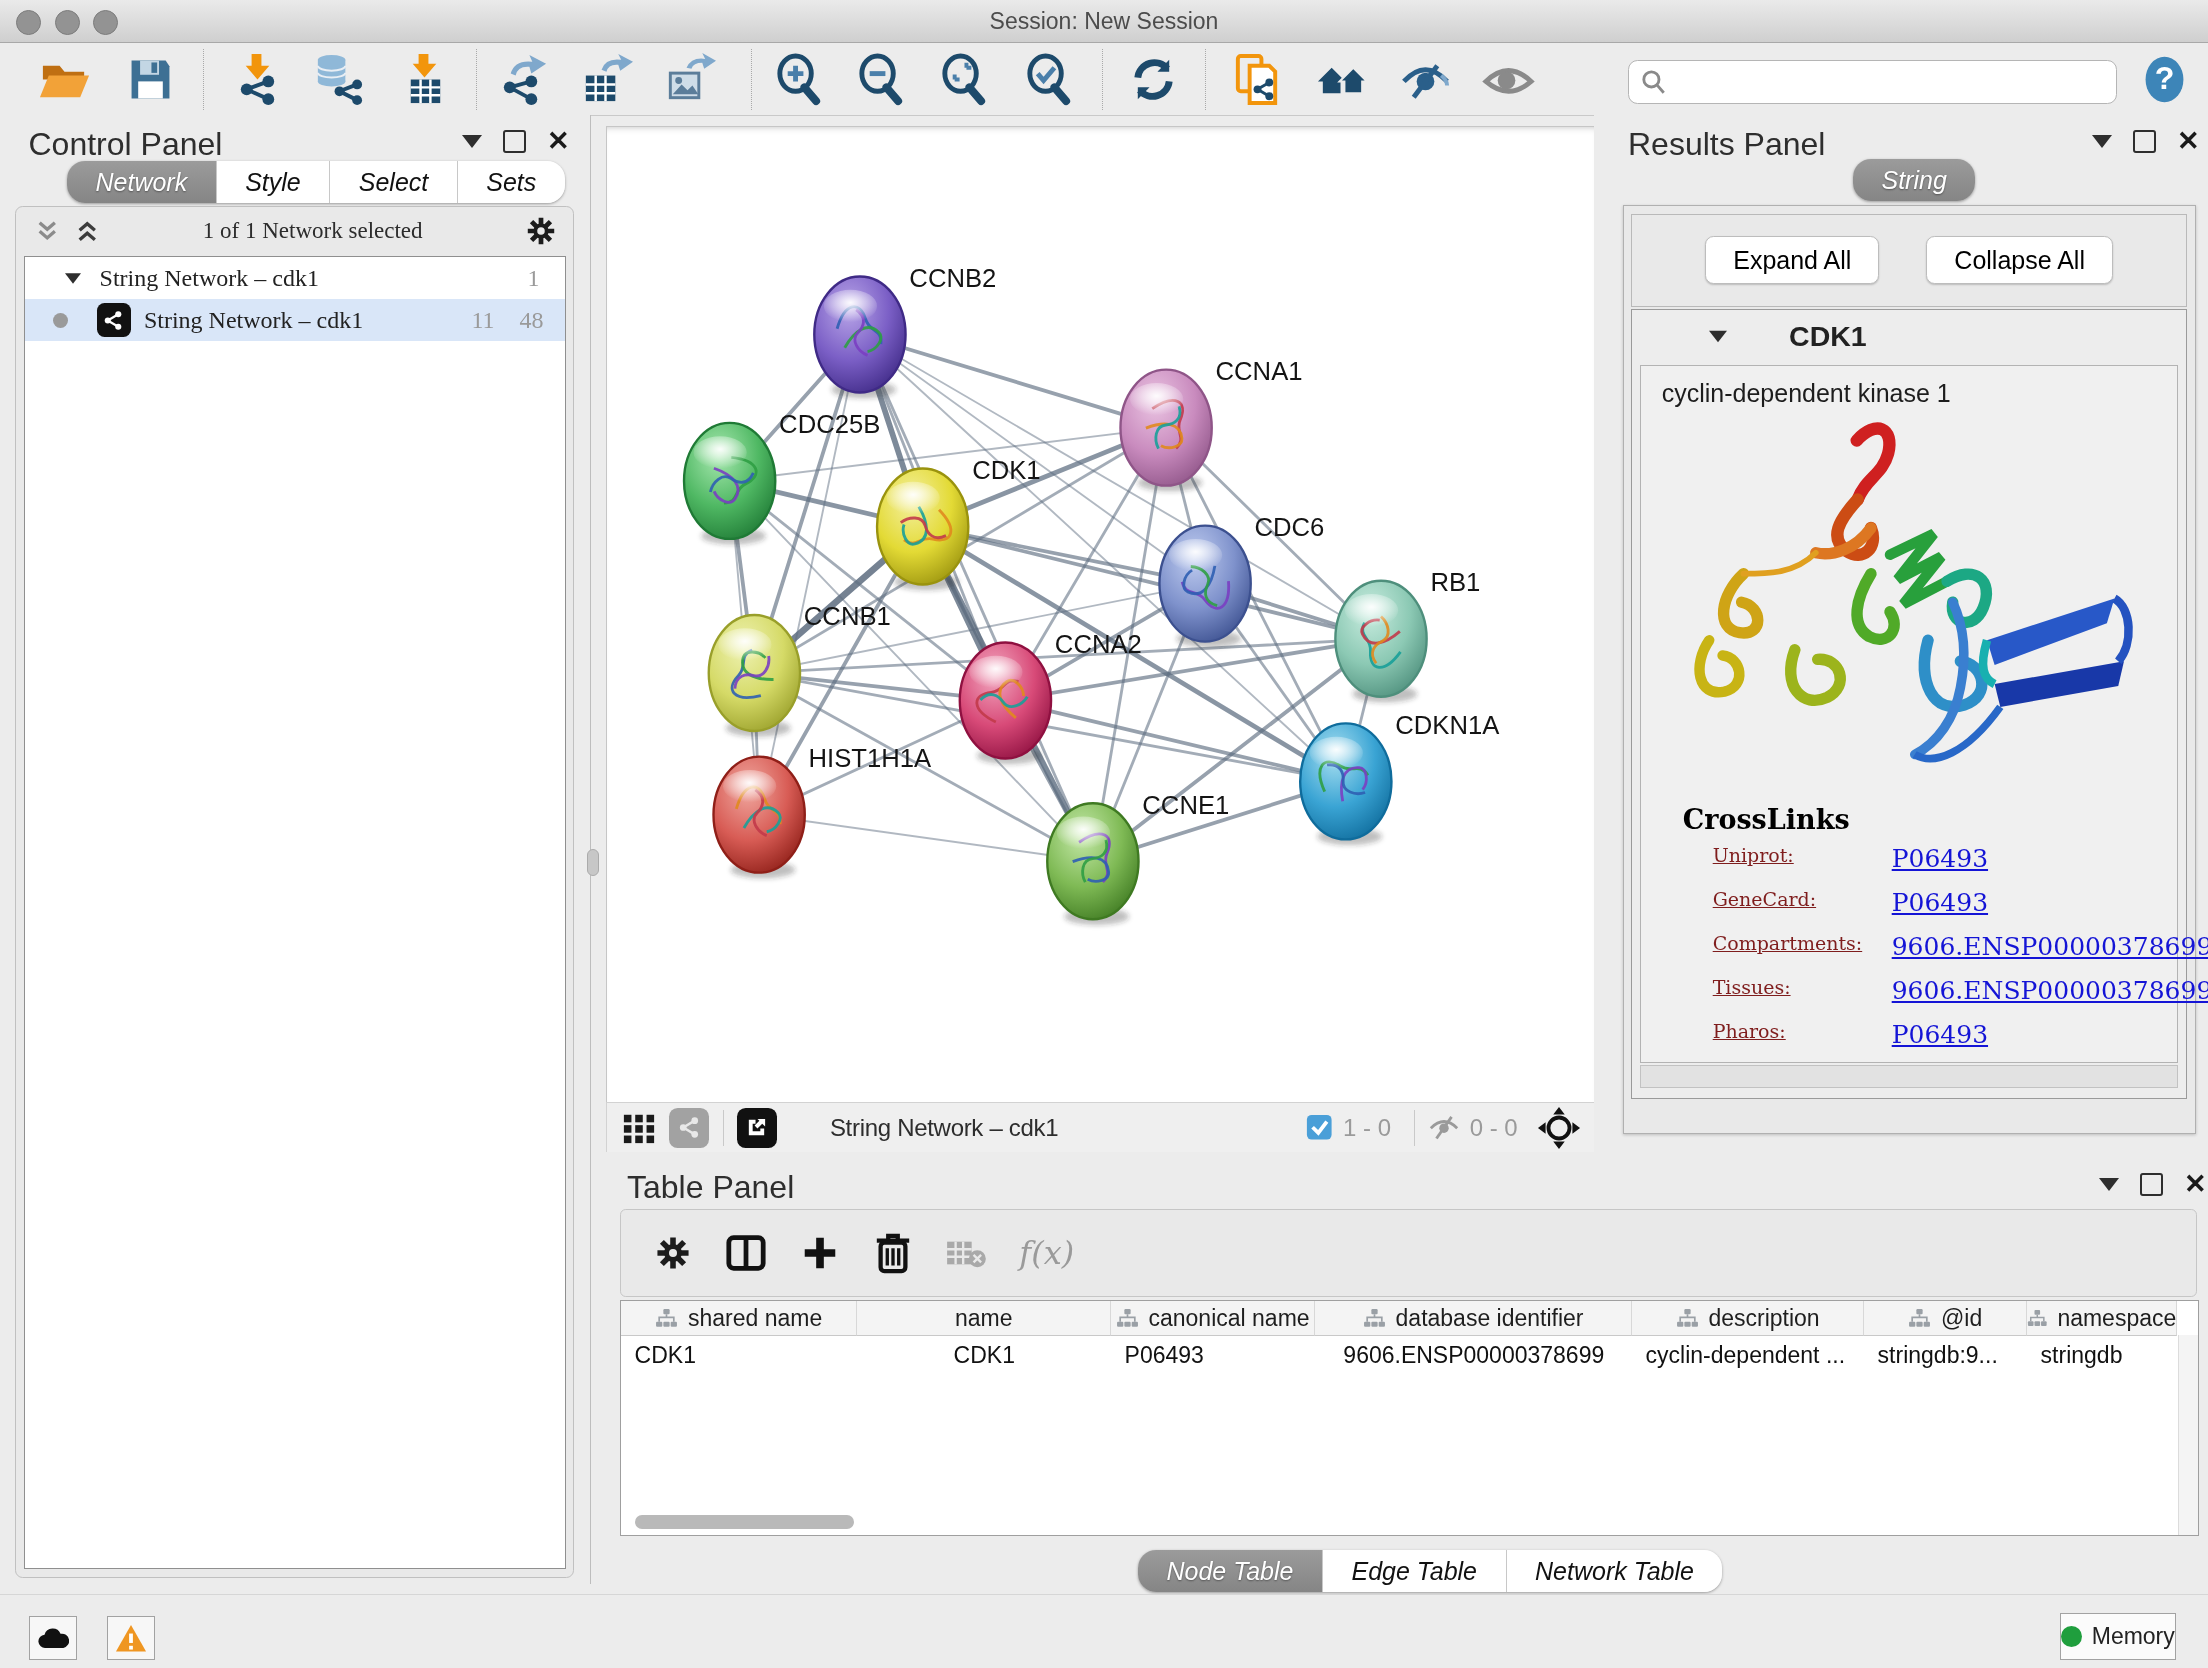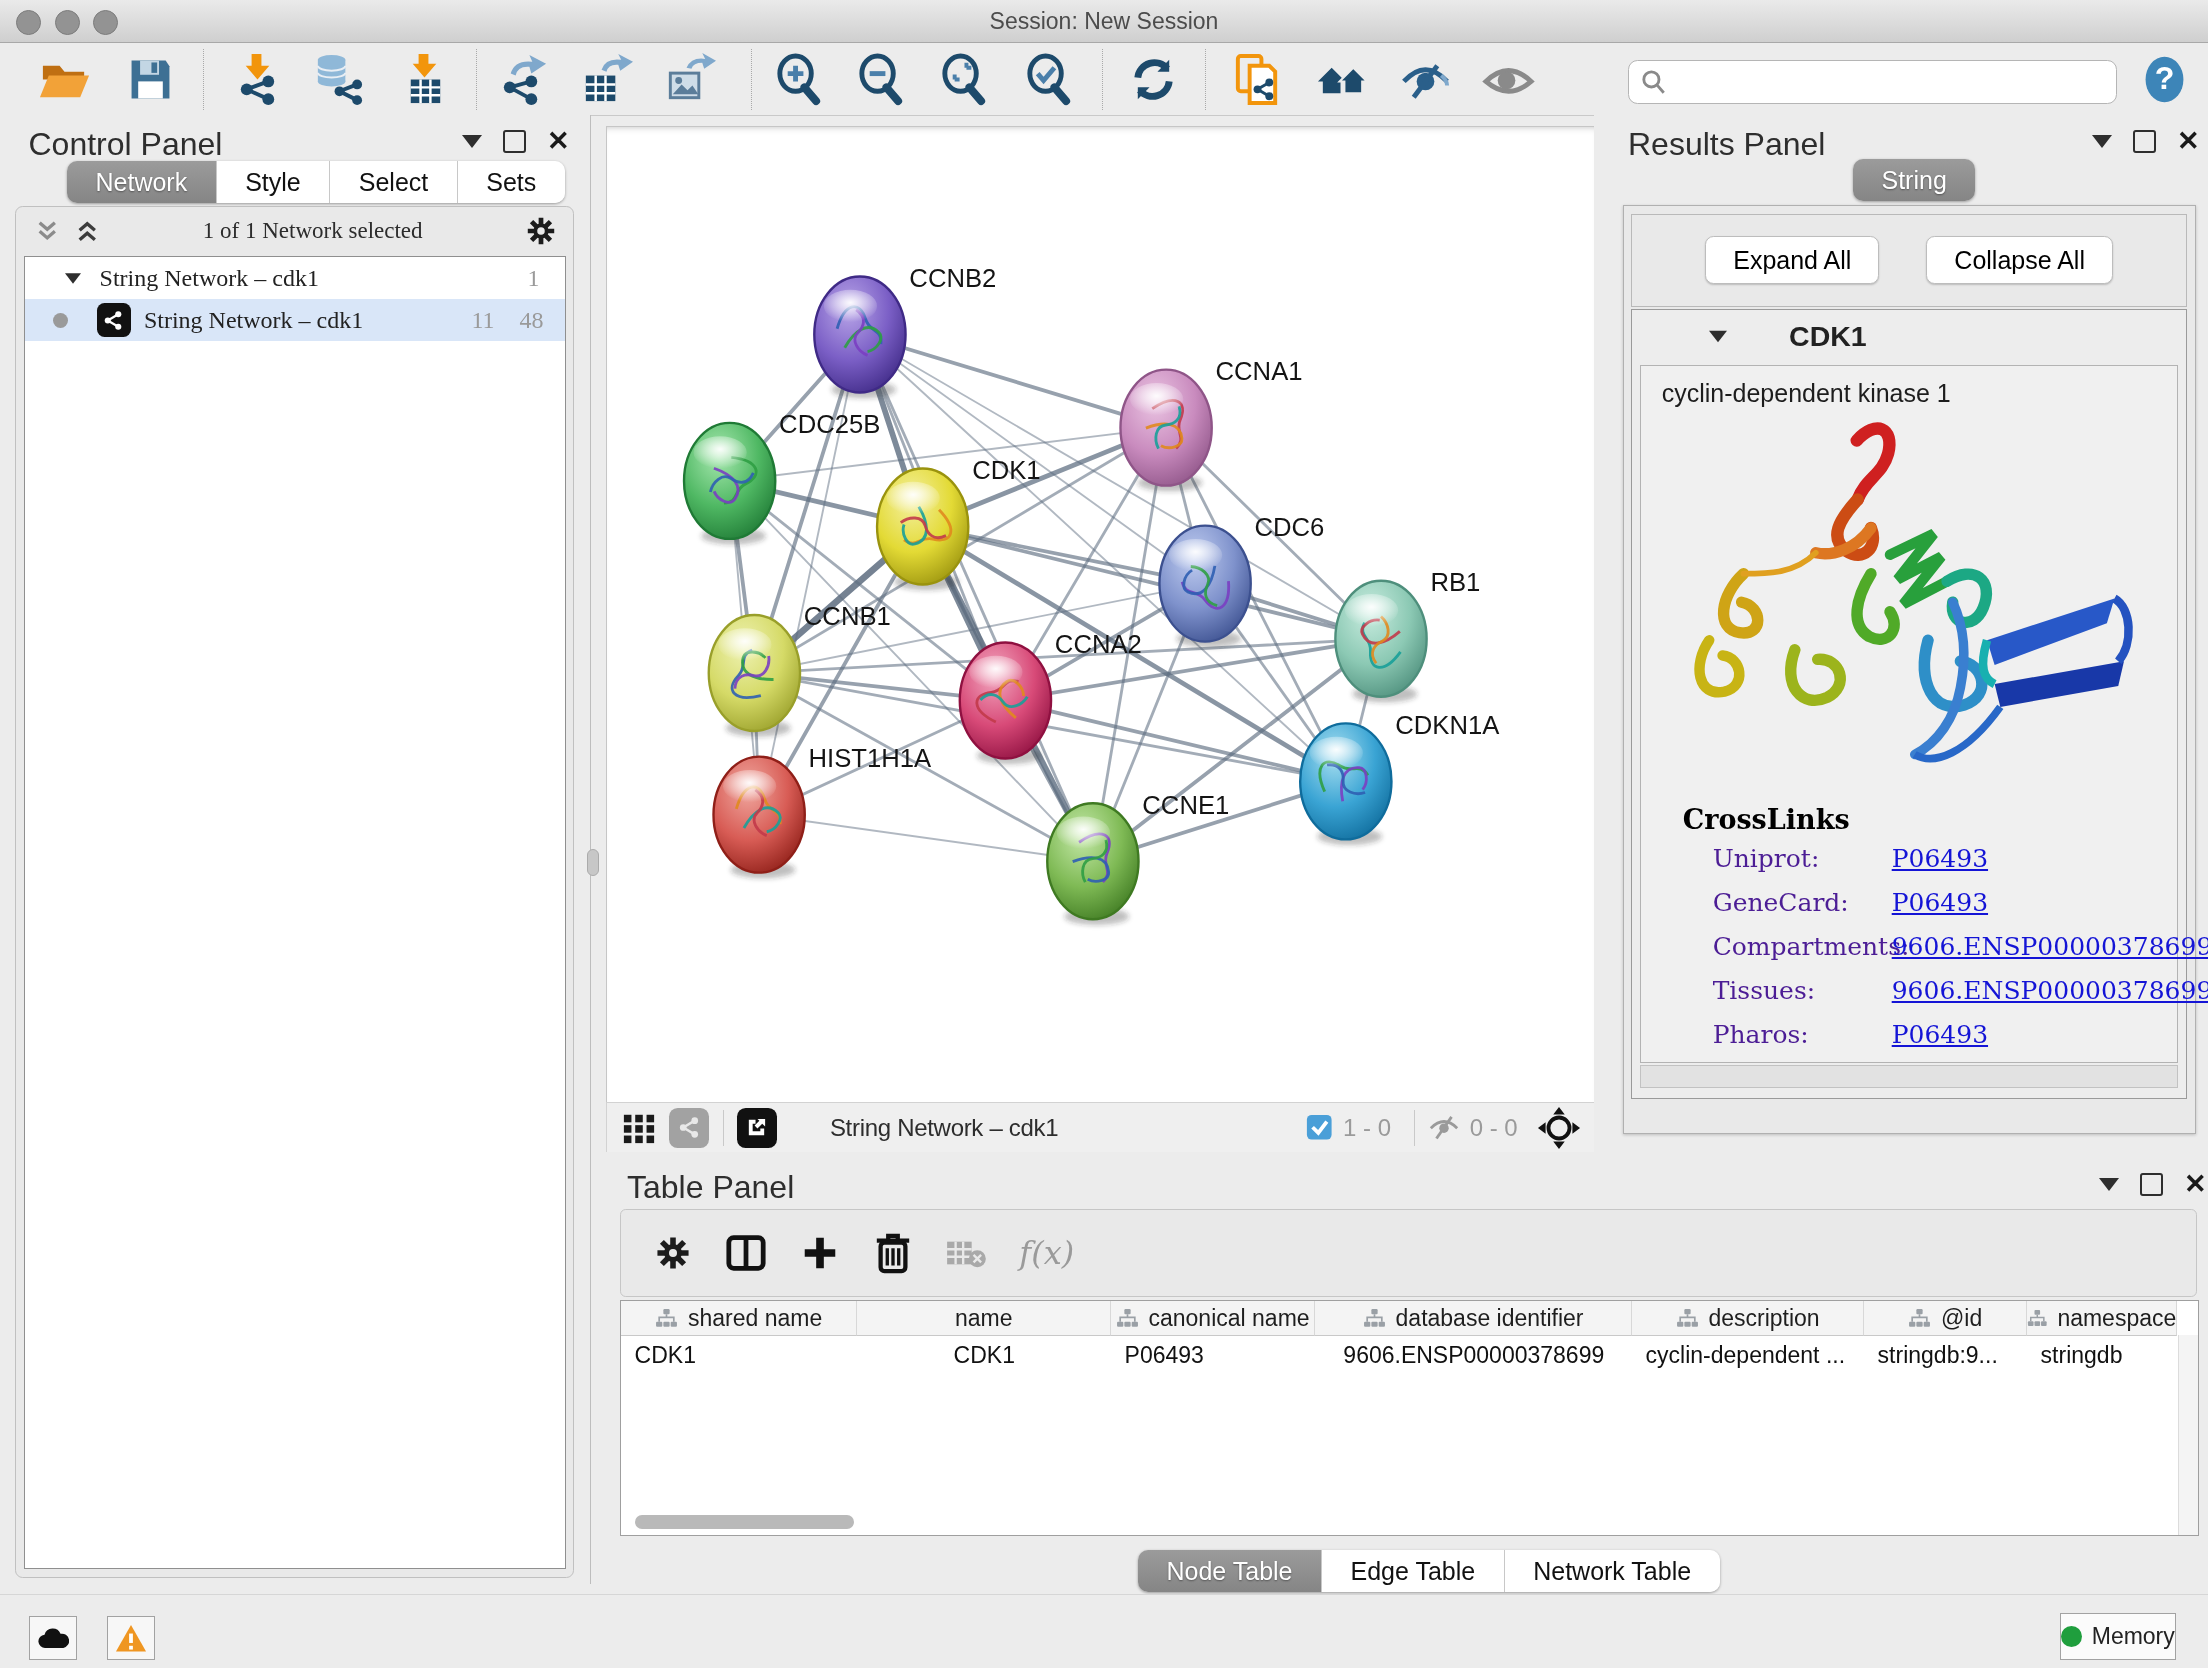--- a/index.html
+++ b/index.html
@@ -14,21 +14,21 @@
   .tbtn{position:absolute;top:7.6px;width:57px;height:57px;display:flex;align-items:center;justify-content:center;cursor:default;}
   .tsep{position:absolute;top:5.7px;height:61px;border-left:1.9px dotted #a9a9a9;width:0;}
   .searchbox{position:absolute;left:1628px;top:17px;width:476px;height:42px;background:#fff;border:1px solid #b5b5b5;border-radius:9.5px;display:flex;align-items:center;padding-left:11.4px;}
   .searchbox input{border:none;outline:none;font-size:23px;flex:1;background:transparent;font-family:"Liberation Sans",sans-serif;}
   
   .ptitle{font-size:32px;color:#2e2e2e;}
   .pbtns{position:absolute;display:flex;gap:21px;align-items:center;}
   .tri-down{width:0;height:0;border-left:10.5px solid transparent;border-right:10.5px solid transparent;border-top:13.3px solid #2e2e2e;}
   .float-sq{width:19px;height:19px;border:2.9px solid #2e2e2e;border-radius:2.9px;}
   .close-x{font-size:27px;font-weight:bold;color:#1a1a1a;line-height:19px;}
-  .seg{display:inline-flex;border-radius:10px;overflow:hidden;box-shadow:0 1px 2.9px rgba(0,0,0,.35);}
+  .seg{display:inline-flex;border-radius:18px;overflow:hidden;box-shadow:0 1px 2.9px rgba(0,0,0,.35);font-style:italic;}
   .seg .s{padding:6.7px 28.5px;font-size:25px;background:#fff;border-right:1px solid #c8c8c8;color:#111;}
   .seg .s:last-child{border-right:none;}
   .seg .s.active{background:linear-gradient(#9b9b9b,#858585);color:#fff;text-shadow:0 1px 1.9px rgba(0,0,0,.4);}
   
   .cpanel{left:0;top:115px;width:590px;height:1469px;background:#ececec;border-right:1px solid #bdbdbd;}
   .cp-box{position:absolute;left:15px;top:91px;width:557px;height:1370px;background:#e9e9e9;border:1px solid #c0c0c0;border-radius:7.6px;font-family:Liberation Serif, serif;}
   .cp-subhead{position:absolute;left:0;top:0;width:100%;height:48px;display:flex;align-items:center;}
   .tree{position:absolute;left:7.6px;top:49px;width:540px;height:1311px;background:#fff;border:1px solid #8f8f8f;}
   .trow{position:relative;height:42px;display:flex;align-items:center;font-size:24px;}
   .trow .cnt{color:#9a9a9a;}
@@ -45,21 +45,21 @@
   .rp-outer{position:absolute;left:28.5px;top:90px;width:571px;height:927px;background:#e9e9e9;border:1px solid #b0b0b0;box-shadow:0 1px 2.9px rgba(0,0,0,.2);}
   .rp-btnbox{position:absolute;left:7.6px;top:7.6px;width:554px;height:91px;border:1px solid #b9b9b9;background:#e9e9e9;display:flex;align-items:center;justify-content:center;gap:47px;}
   .rp-btn{background:#fff;border:1px solid #bdbdbd;border-radius:8.6px;font-size:25px;padding:8.6px 27px;box-shadow:0 1px 1.9px rgba(0,0,0,.2);}
   .rp-content{position:absolute;left:7.6px;top:103px;width:554px;height:788px;border:1px solid #9a9a9a;background:#ededed;}
   .rp-protein-head{display:flex;align-items:center;height:53px;}
   .rp-inner{position:absolute;left:7.6px;top:55px;width:536px;height:696px;border:1px solid #b3b3b3;background:#f0f0f0;}
   .rp-desc{font-size:25px;color:#1d1d1d;padding:13.3px 0 0 21px;}
   .xl{font-family:"DejaVu Serif","Liberation Serif",serif;}
   .xl-head{font-size:27px;font-weight:bold;color:#000;}
   .xl-row{position:relative;height:44px;}
-  .xl-label{position:absolute;left:72px;font-size:25px;color:#4c1d95;}
+  .xl-label{position:absolute;left:72px;font-size:19px;color:#7f1d1d;text-decoration:underline;}
   .xl-link{position:absolute;left:251px;font-size:25px;color:#1414d6;text-decoration:underline;}
   .rp-strip{position:absolute;left:7.6px;top:755px;width:536px;height:21px;background:#e2e2e2;border:1px solid #c2c2c2;}
   
   .tpanel{left:606px;top:1152px;width:1603px;height:442px;background:#ececec;}
   .tp-toolbar{position:absolute;left:14.3px;top:57px;width:1577px;height:88px;background:#e9e9e9;border:1px solid #c6c6c6;border-radius:5.7px;display:flex;align-items:center;gap:32px;padding-left:32px;box-sizing:border-box;}
   .tp-tablebox{position:absolute;left:14.3px;top:148px;width:1577px;height:234px;background:#fff;border:1px solid #9f9f9f;}
   .tgrid{display:grid;grid-template-columns:236px 254px 204px 317px 232px 163px 150px;}
   .th{height:34px;background:#f4f4f4;border-right:1px solid #d8d8d8;border-bottom:1px solid #c9c9c9;display:flex;align-items:center;justify-content:center;gap:9.5px;font-size:23px;color:#1e1e1e;overflow:hidden;white-space:nowrap;}
   .td{height:38px;font-size:23px;color:#111;display:flex;align-items:center;padding:0 13.3px;overflow:hidden;white-space:nowrap;}
   .td.center{justify-content:center;}

